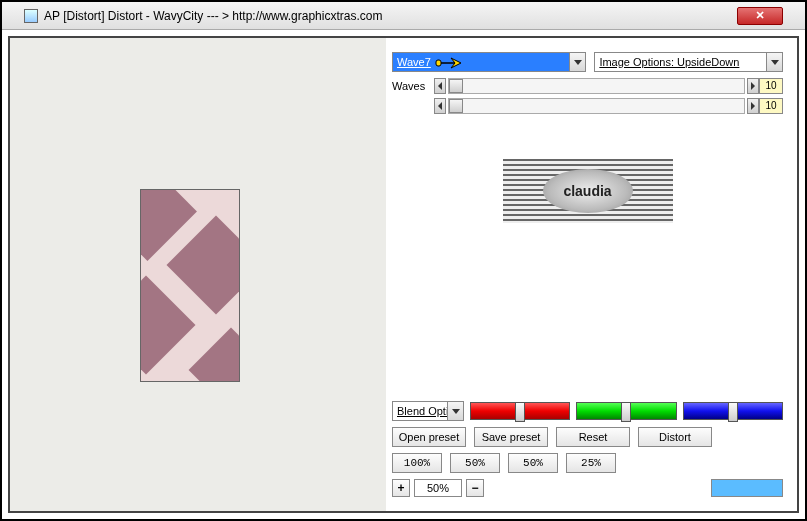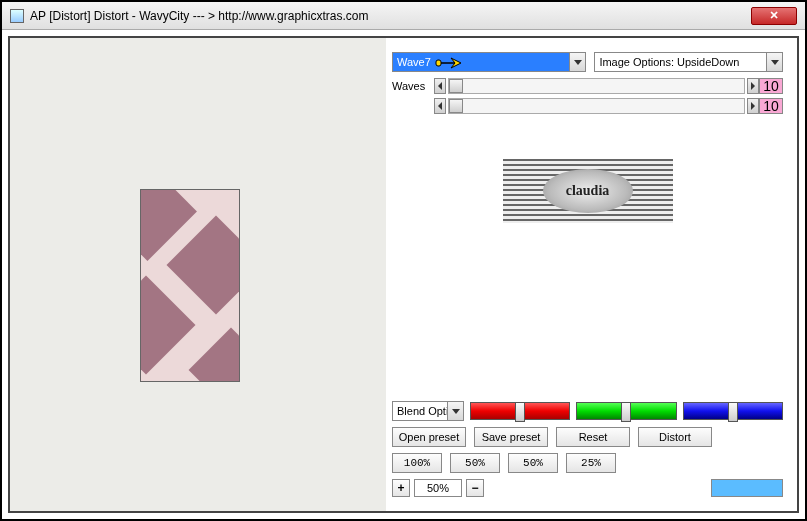--- a/index.html
+++ b/index.html
@@ -1,42 +1,42 @@
 <!DOCTYPE html>
 <html><head>
 <meta charset="utf-8">
 <style>
   * { box-sizing: border-box; margin: 0; padding: 0; }
   body { font-family: Tahoma, Arial, sans-serif; font-size: 11px; background: #000; }
   .wrap { width: 807px; height: 521px; position: relative; border: 2px solid #000; background:#fff; }
-  .titlebar { height: 28px; background: linear-gradient(#f5f5f5,#e0e0e0); border-bottom:1px solid #aaa; display:flex; align-items:center; padding:0 8px; }
+  .titlebar { height: 28px; background: linear-gradient(#f5f5f5,#e0e0e0); border-bottom:1px solid #aaa; display:flex; align-items:center; padding:0 22px; }
   .titlebar .ticon { width:14px; height:14px; border:1px solid #666; background:linear-gradient(#dff,#9cf); margin-right:6px; }
   .titlebar .ttext { flex:1; font-size:12px; color:#000; }
   .closebtn { width:46px; height:18px; background:linear-gradient(#e57373,#c62828); border:1px solid #8b0000; border-radius:2px; display:flex; align-items:center; justify-content:center; color:#fff; font-weight:bold; font-size:11px; }
   .client { height: calc(100% - 28px); position:relative; background:#fff; }
   .inner-frame { position:absolute; left:6px; top:6px; right:6px; bottom:6px; border:2px solid #444; background:#fff; }
   .left-panel { position:absolute; left:0; top:0; width:376px; height:100%; background:#ecece8; }
   .preview { position:absolute; left:130px; top:151px; width:100px; height:193px; border:1px solid #666; background:#ecd9d9; overflow:hidden; }
   .preview .shape { position:absolute; background:#a37583; }
   .right-panel { position:absolute; left:376px; top:0; right:0; height:100%; background:#fff; padding:14px 14px 10px 6px; }
   .row { display:flex; align-items:center; margin-bottom:4px; }
-  .dropdown { height:20px; border:1px solid #888; background:#fff; font-size:11px; display:flex; align-items:center; padding:0 4px; position:relative; }
+  .dropdown { height:20px; border:1px solid #888; background:#fff; font-size:11px; display:flex; align-items:center; padding:0 4px; position:relative;text-decoration:underline; }
   .dropdown .arrow-btn { position:absolute; right:0; top:0; bottom:0; width:16px; background:linear-gradient(#f5f5f5,#d8d8d8); border-left:1px solid #888; display:flex; align-items:center; justify-content:center; }
   .arrow-down { width:0; height:0; border-left:4px solid transparent; border-right:4px solid transparent; border-top:5px solid #333; }
   .dd1 { width:202px; background:#2a7fff; color:#fff; }
   .dd2 { width:196px; margin-left:8px; }
   .lbl { width:42px; }
   .spinbtn { width:12px; height:16px; border:1px solid #888; background:linear-gradient(#f0f0f0,#d0d0d0); display:flex; align-items:center; justify-content:center; }
   .tri-l { width:0;height:0;border-top:4px solid transparent;border-bottom:4px solid transparent;border-right:4px solid #333; }
   .tri-r { width:0;height:0;border-top:4px solid transparent;border-bottom:4px solid transparent;border-left:4px solid #333; }
   .track { height:16px; flex:1; border:1px solid #aaa; background:#f5f5f5; margin:0 2px; position:relative; }
   .thumb { position:absolute; left:0; top:0; bottom:0; width:14px; background:linear-gradient(#f5f5f5,#cfcfcf); border:1px solid #888; }
-  .valbox { width:24px; height:16px; border:1px solid #888; background:#f9a8d4; text-align:center; line-height:14px; font-size:14px;}
+  .valbox { width:24px; height:16px; border:1px solid #888; background:#fef9c3; text-align:center; line-height:14px; font-size:10px;}
   .logo { margin:45px auto 0; width:170px; height:64px; background: repeating-linear-gradient(#666 0 2px,#eee 2px 5px); display:flex; align-items:center; justify-content:center; position:relative; }
-  .logo .ov { width:90px; height:44px; border-radius:50%; background:radial-gradient(#eee,#bbb 60%,#888); display:flex; align-items:center; justify-content:center; font-family:Liberation Serif, serif; font-weight:bold; font-size:14px; color:#222; }
+  .logo .ov { width:90px; height:44px; border-radius:50%; background:radial-gradient(#eee,#bbb 60%,#888); display:flex; align-items:center; justify-content:center; font-family:Liberation Sans, sans-serif; font-weight:bold; font-size:14px; color:#222; }
   .bottom-block { position:absolute; left:6px; right:14px; bottom:8px; }
   .slider-row { display:flex; align-items:center; margin-bottom:6px; gap:6px; }
   .blenddd { width:72px; height:20px; }
   .cslider { flex:1; height:18px; border:1px solid #555; position:relative; }
   .cs-red { background:linear-gradient(#f55,#e00,#a00); }
   .cs-green { background:linear-gradient(#5f5,#0d0,#080); }
   .cs-blue { background:linear-gradient(#66f,#11e,#008); }
   .cslider .knob { position:absolute; left:50%; top:-1px; width:10px; height:20px; margin-left:-5px; background:linear-gradient(#fafafa,#ccc); border:1px solid #555; }
   .btn-row { display:flex; gap:8px; margin-bottom:6px; }
   .btn { height:20px; border:1px solid #888; background:linear-gradient(#fdfdfd,#e5e5e5); font-size:11px; display:flex; align-items:center; justify-content:center; padding:1px 2px; color:#000;}

